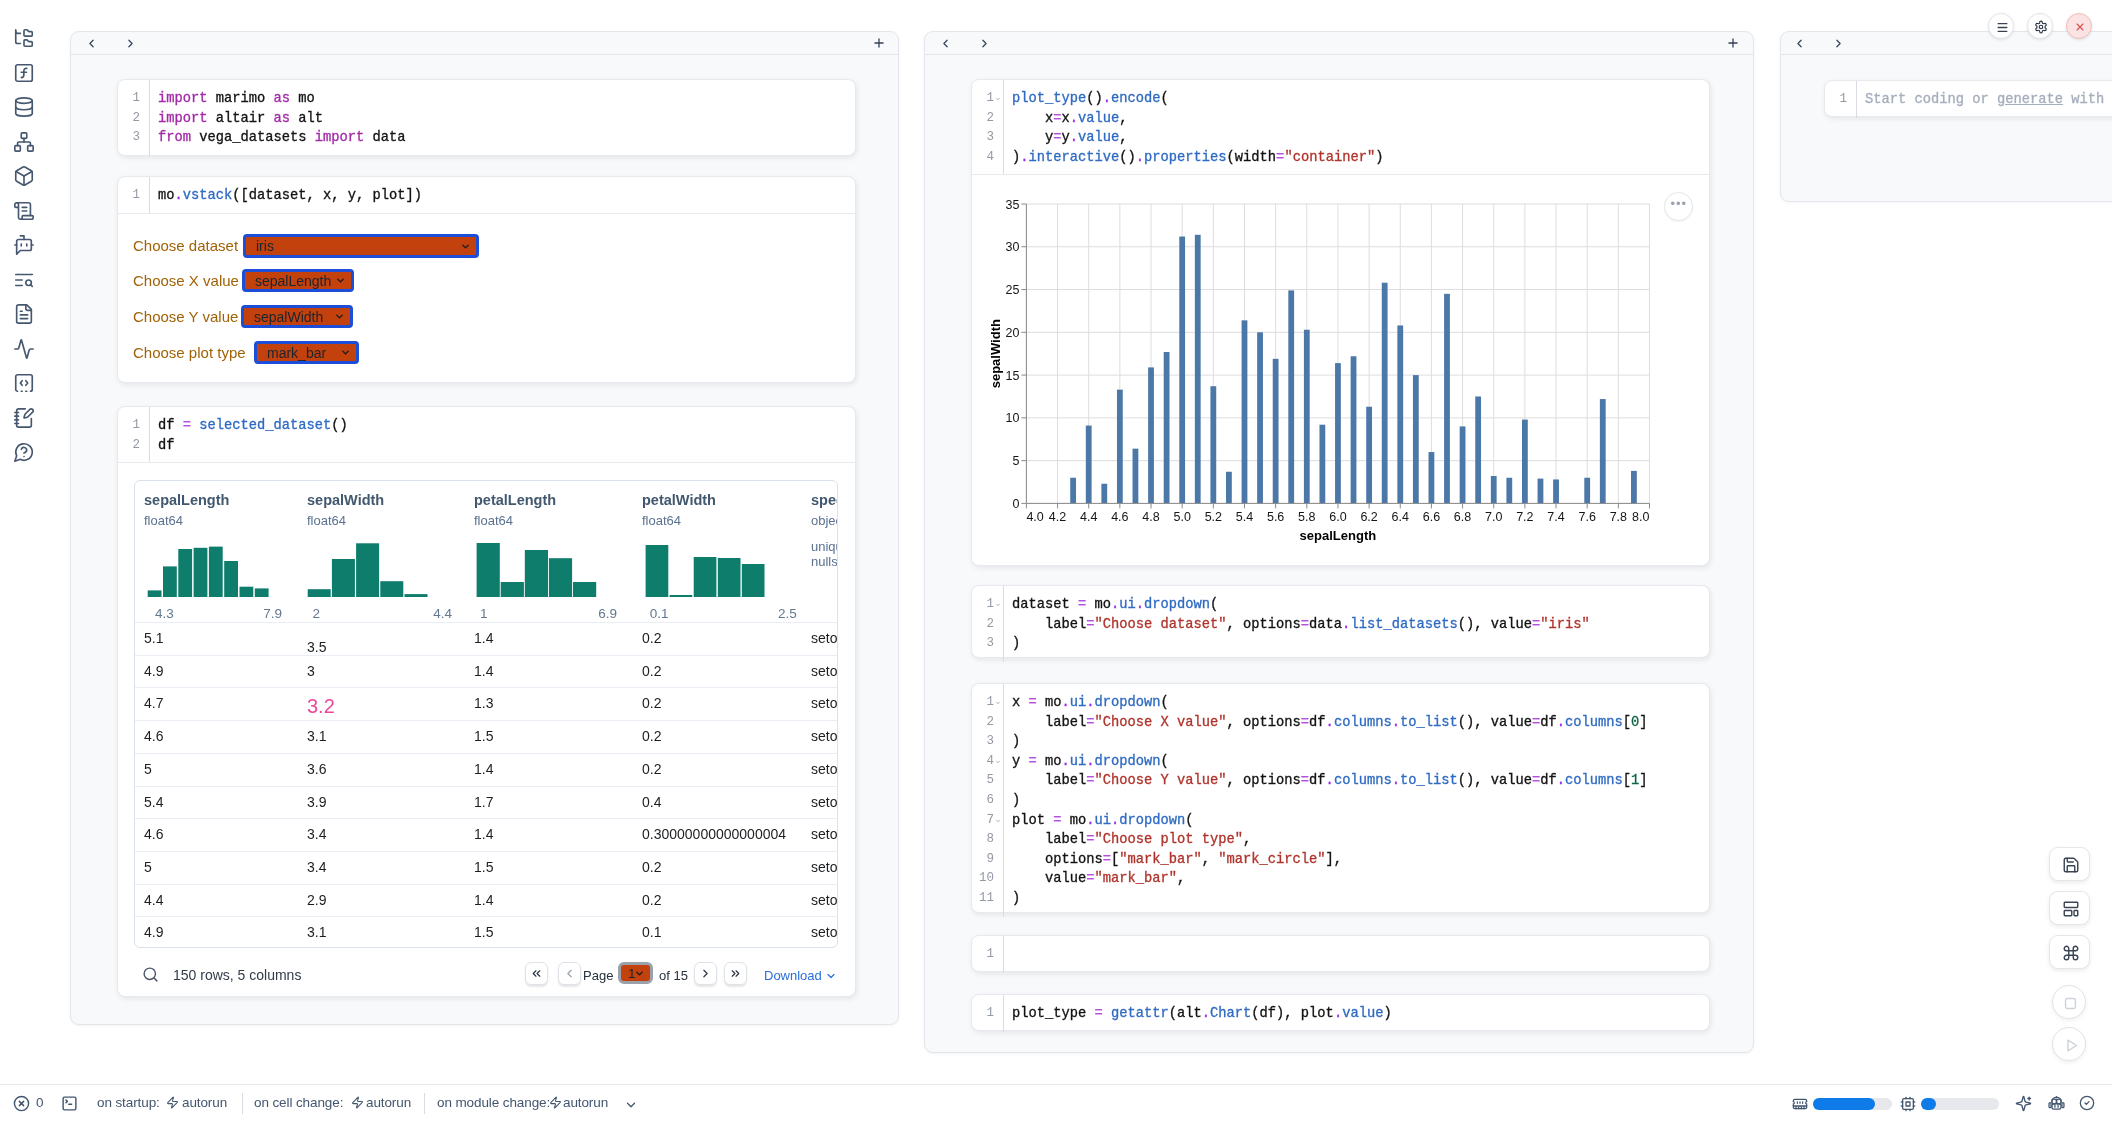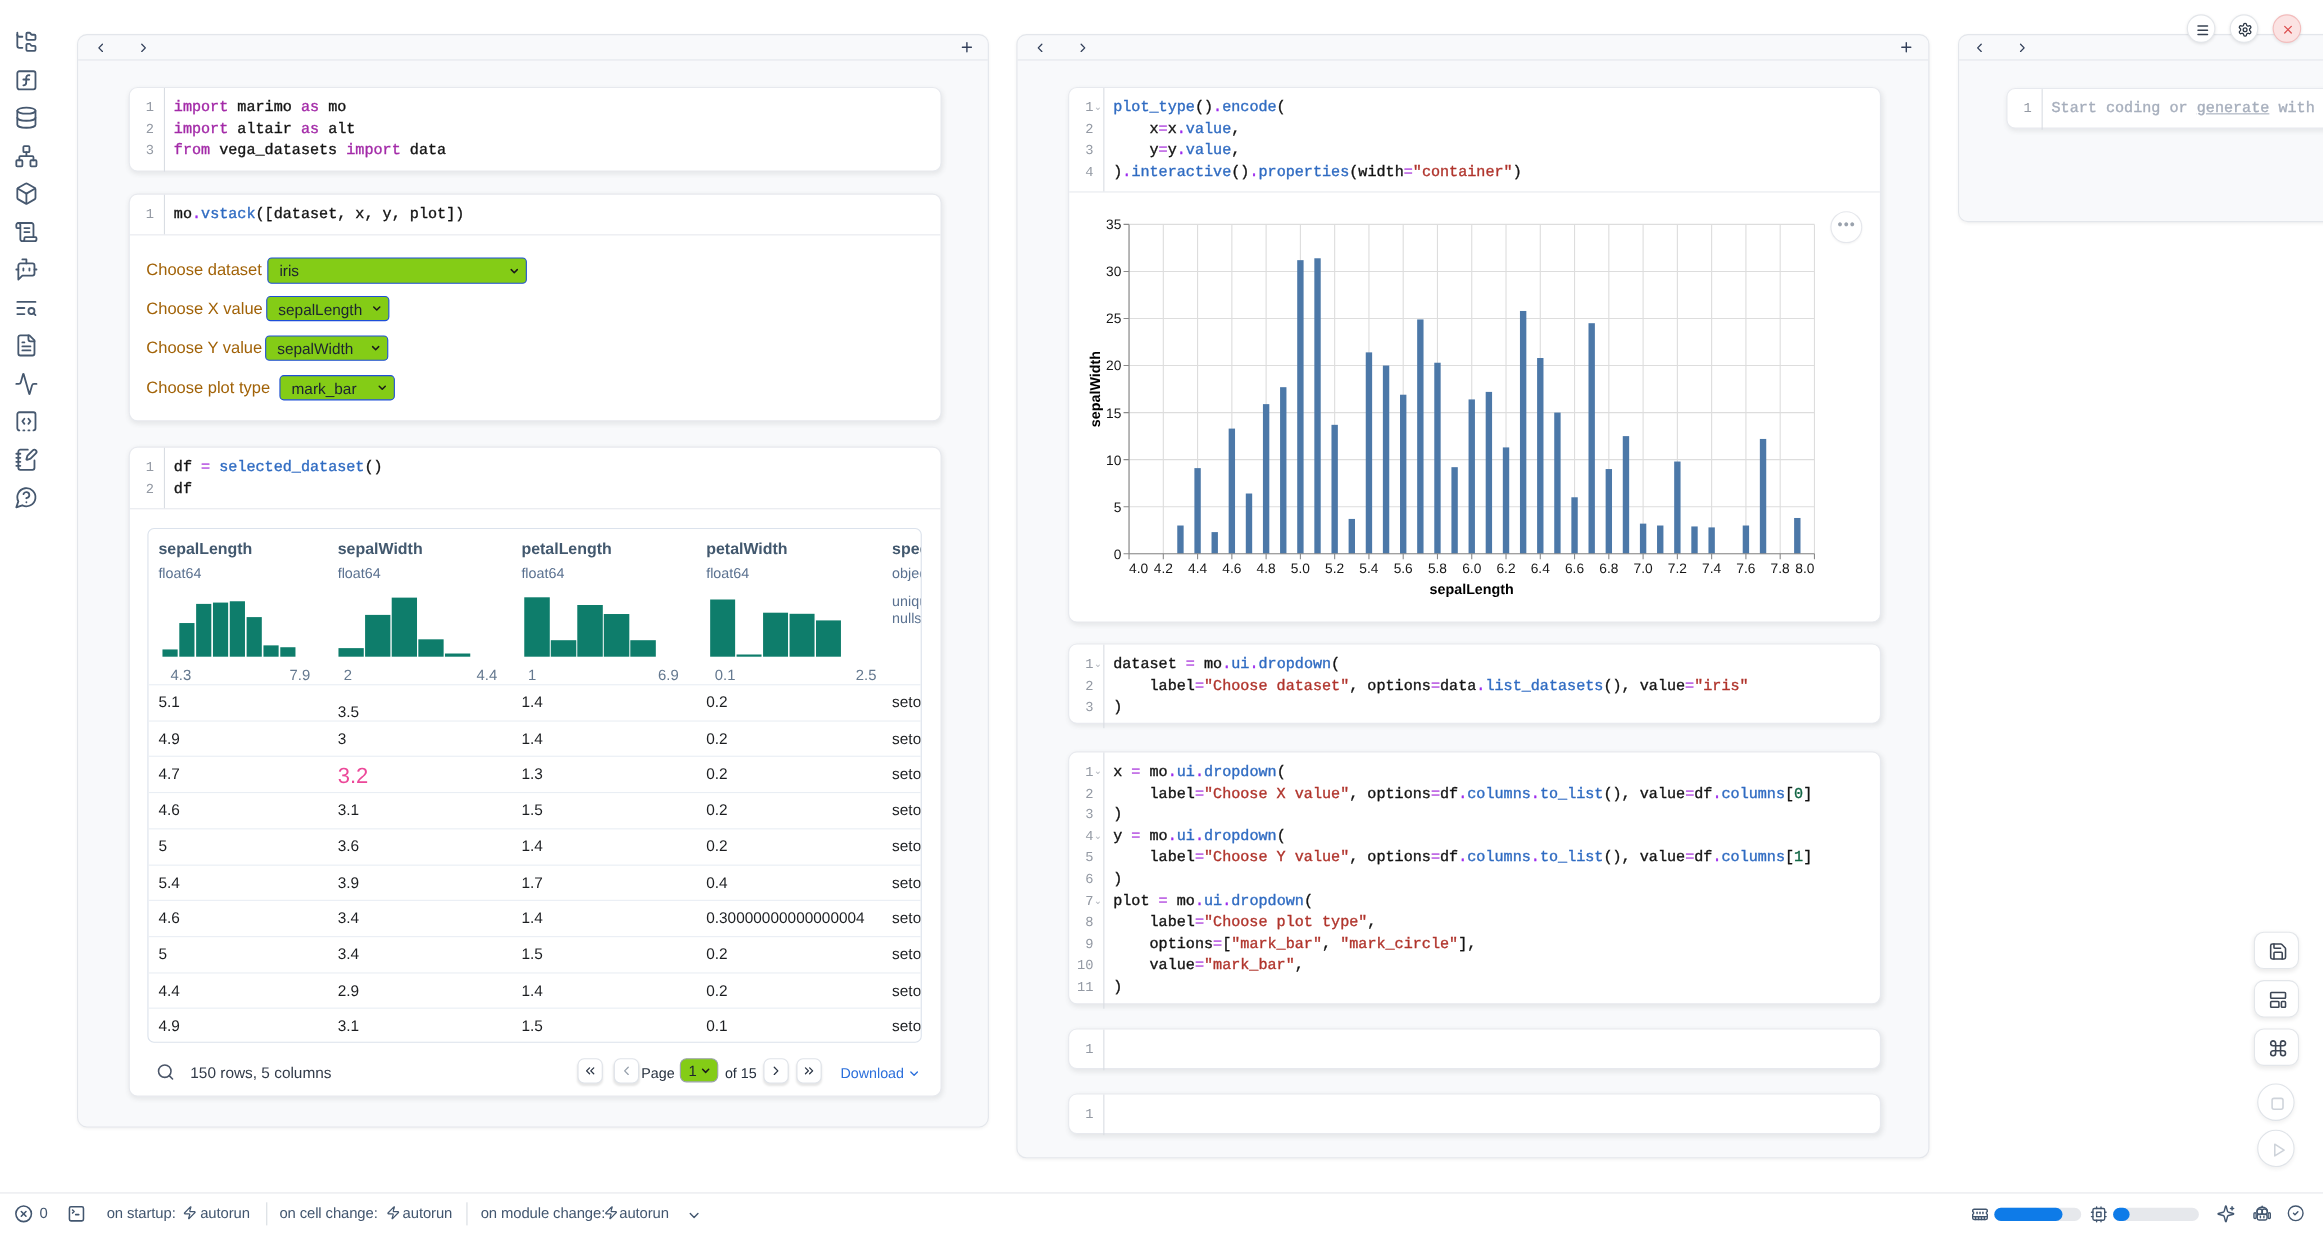--- a/index.html
+++ b/index.html
@@ -6,21 +6,21 @@
 .panel{position:absolute;background:#f8f9fb;border:1px solid #e3e6eb;border-radius:9px;box-shadow:0 1px 3px rgba(0,0,0,.05)}
 .phead{position:absolute;top:0;left:0;right:0;height:23px;border-bottom:1px solid #e3e6eb}
 .cell{position:absolute;background:#fff;border:1px solid #e7e9ee;border-radius:8px;box-shadow:1px 2px 5px rgba(60,64,72,.10)}
 .codearea{position:relative;width:100%}
 .gut{position:absolute;left:0;top:0;bottom:0;width:32px;border-right:1px solid #d9dde3;font-family:"Liberation Mono",monospace;font-size:12.5px;line-height:19.6px;color:#949aa4;text-align:right;padding:9px 9px 0 0}
 .code{position:absolute;left:33px;top:0;right:0;font-family:"Liberation Mono",monospace;font-size:13.75px;line-height:19.6px;color:#131313;white-space:pre;padding:9px 0 0 7px;overflow:hidden;-webkit-text-stroke:.32px}
 .code i,.gut i{font-style:normal}
 i.k{color:#A32AA8}i.f{color:#2F6BC2}i.o{color:#9D2BEE}i.e{color:#B44FE0}i.s{color:#B0342C}i.n{color:#116644}
 .fold{position:absolute;color:#b3b7bf;font-size:9px;left:21px;width:10px;text-align:center}
 .lbl{position:absolute;font-size:15px;color:#a16207}
-.dd{position:absolute;background:#84cc16;border:1px solid #1d4ed8;border-radius:4px;font-size:14px;color:#1c2430;display:flex;align-items:center;padding-left:10px}
+.dd{position:absolute;background:#c2410c;border:3px solid #1d4ed8;border-radius:4px;font-size:14px;color:#1c2430;display:flex;align-items:center;padding-left:10px}
 .dd svg{position:absolute;right:5px}
 svg{display:block}
 .stxt{position:absolute;font-size:13.5px;color:#42566f;letter-spacing:-.1px;white-space:pre}
 </style></head><body>
 <svg class="abs" style="left:13px;top:27px" width="22" height="22" viewBox="0 0 24 24" fill="none" stroke="#46586f" stroke-width="1.8" stroke-linecap="round" stroke-linejoin="round">
     <path d="M20 10a1 1 0 0 0 1-1V6a1 1 0 0 0-1-1h-2.5a1 1 0 0 1-.8-.4l-.9-1.2A1 1 0 0 0 15 3h-2a1 1 0 0 0-1 1v5a1 1 0 0 0 1 1Z"></path>
     <path d="M20 21a1 1 0 0 0 1-1v-3a1 1 0 0 0-1-1h-2.5a1 1 0 0 1-.8-.4l-.9-1.2a1 1 0 0 0-.8-.4h-2a1 1 0 0 0-1 1v5a1 1 0 0 0 1 1Z"></path>
     <path d="M3 5a2 2 0 0 0 2 2h3"></path>
     <path d="M3 3v13a2 2 0 0 0 2 2h3"></path>
   </svg>
@@ -492,20 +492,21 @@
     </div>
   </div>
 <div class="cell" style="left:971px;top:935px;width:739px;height:37px">
     <div class="codearea" style="height:36.6px">
       <div class="gut">1<br></div>
     </div>
   </div>
 <div class="cell" style="left:971px;top:994px;width:739px;height:37px">
     <div class="codearea" style="height:36.6px">
       <div class="gut">1<br></div>
+      <div class="code">plot_type <i class="e">=</i> <i class="f">getattr</i>(alt<i class="o">.</i><i class="f">Chart</i>(df), plot<i class="o">.</i><i class="f">value</i>)</div>
     </div>
   </div>
 <div class="cell" style="left:1824px;top:80px;width:360px;height:37px">
     <div class="codearea" style="height:36.6px">
       <div class="gut">1<br></div>
       <div class="code" style="color:#a6aebc">Start coding or <u>generate</u> with AI</div>
     </div>
   </div>
 <div class="abs" style="left:1988px;top:13px;width:26px;height:26px;border-radius:50%;background:#fff;border:1px solid #e3e6ea;box-shadow:0 1px 3px rgba(0,0,0,.10)">
     <svg class="abs" style="left:6.5px;top:6.5px" width="13" height="13" viewBox="0 0 24 24" fill="none" stroke="#374151" stroke-width="2.4" stroke-linecap="round" stroke-linejoin="round">

